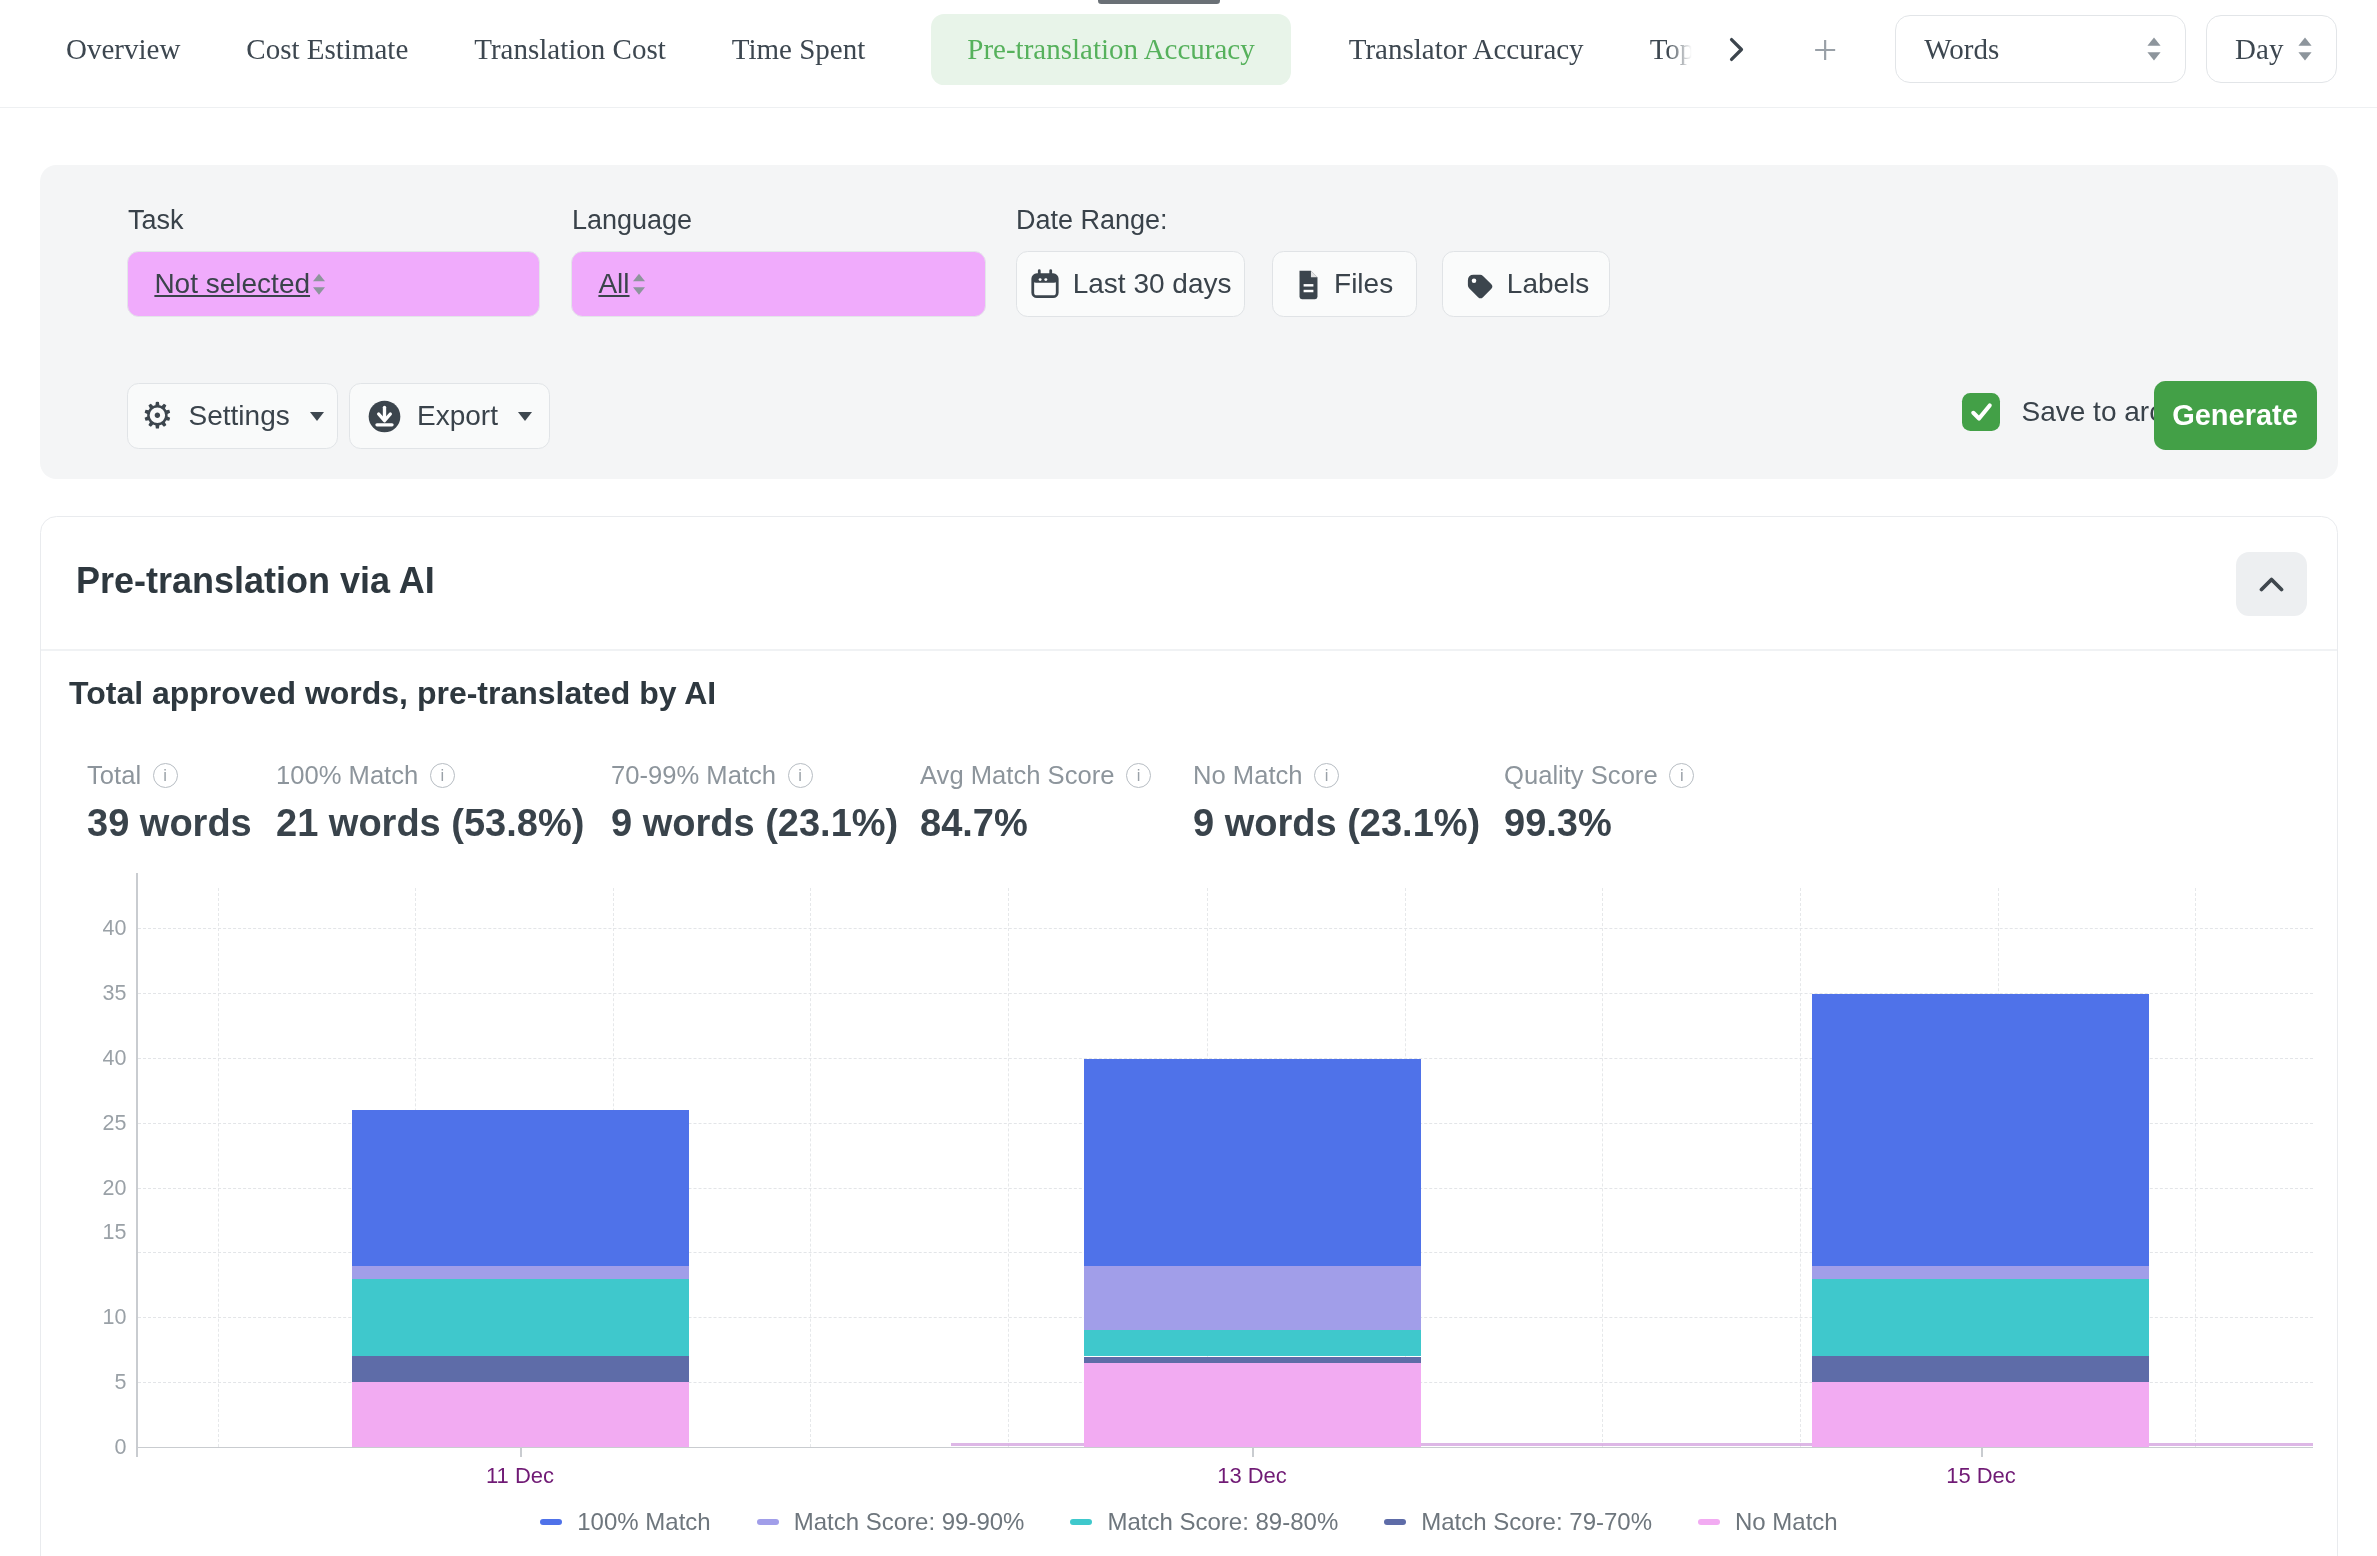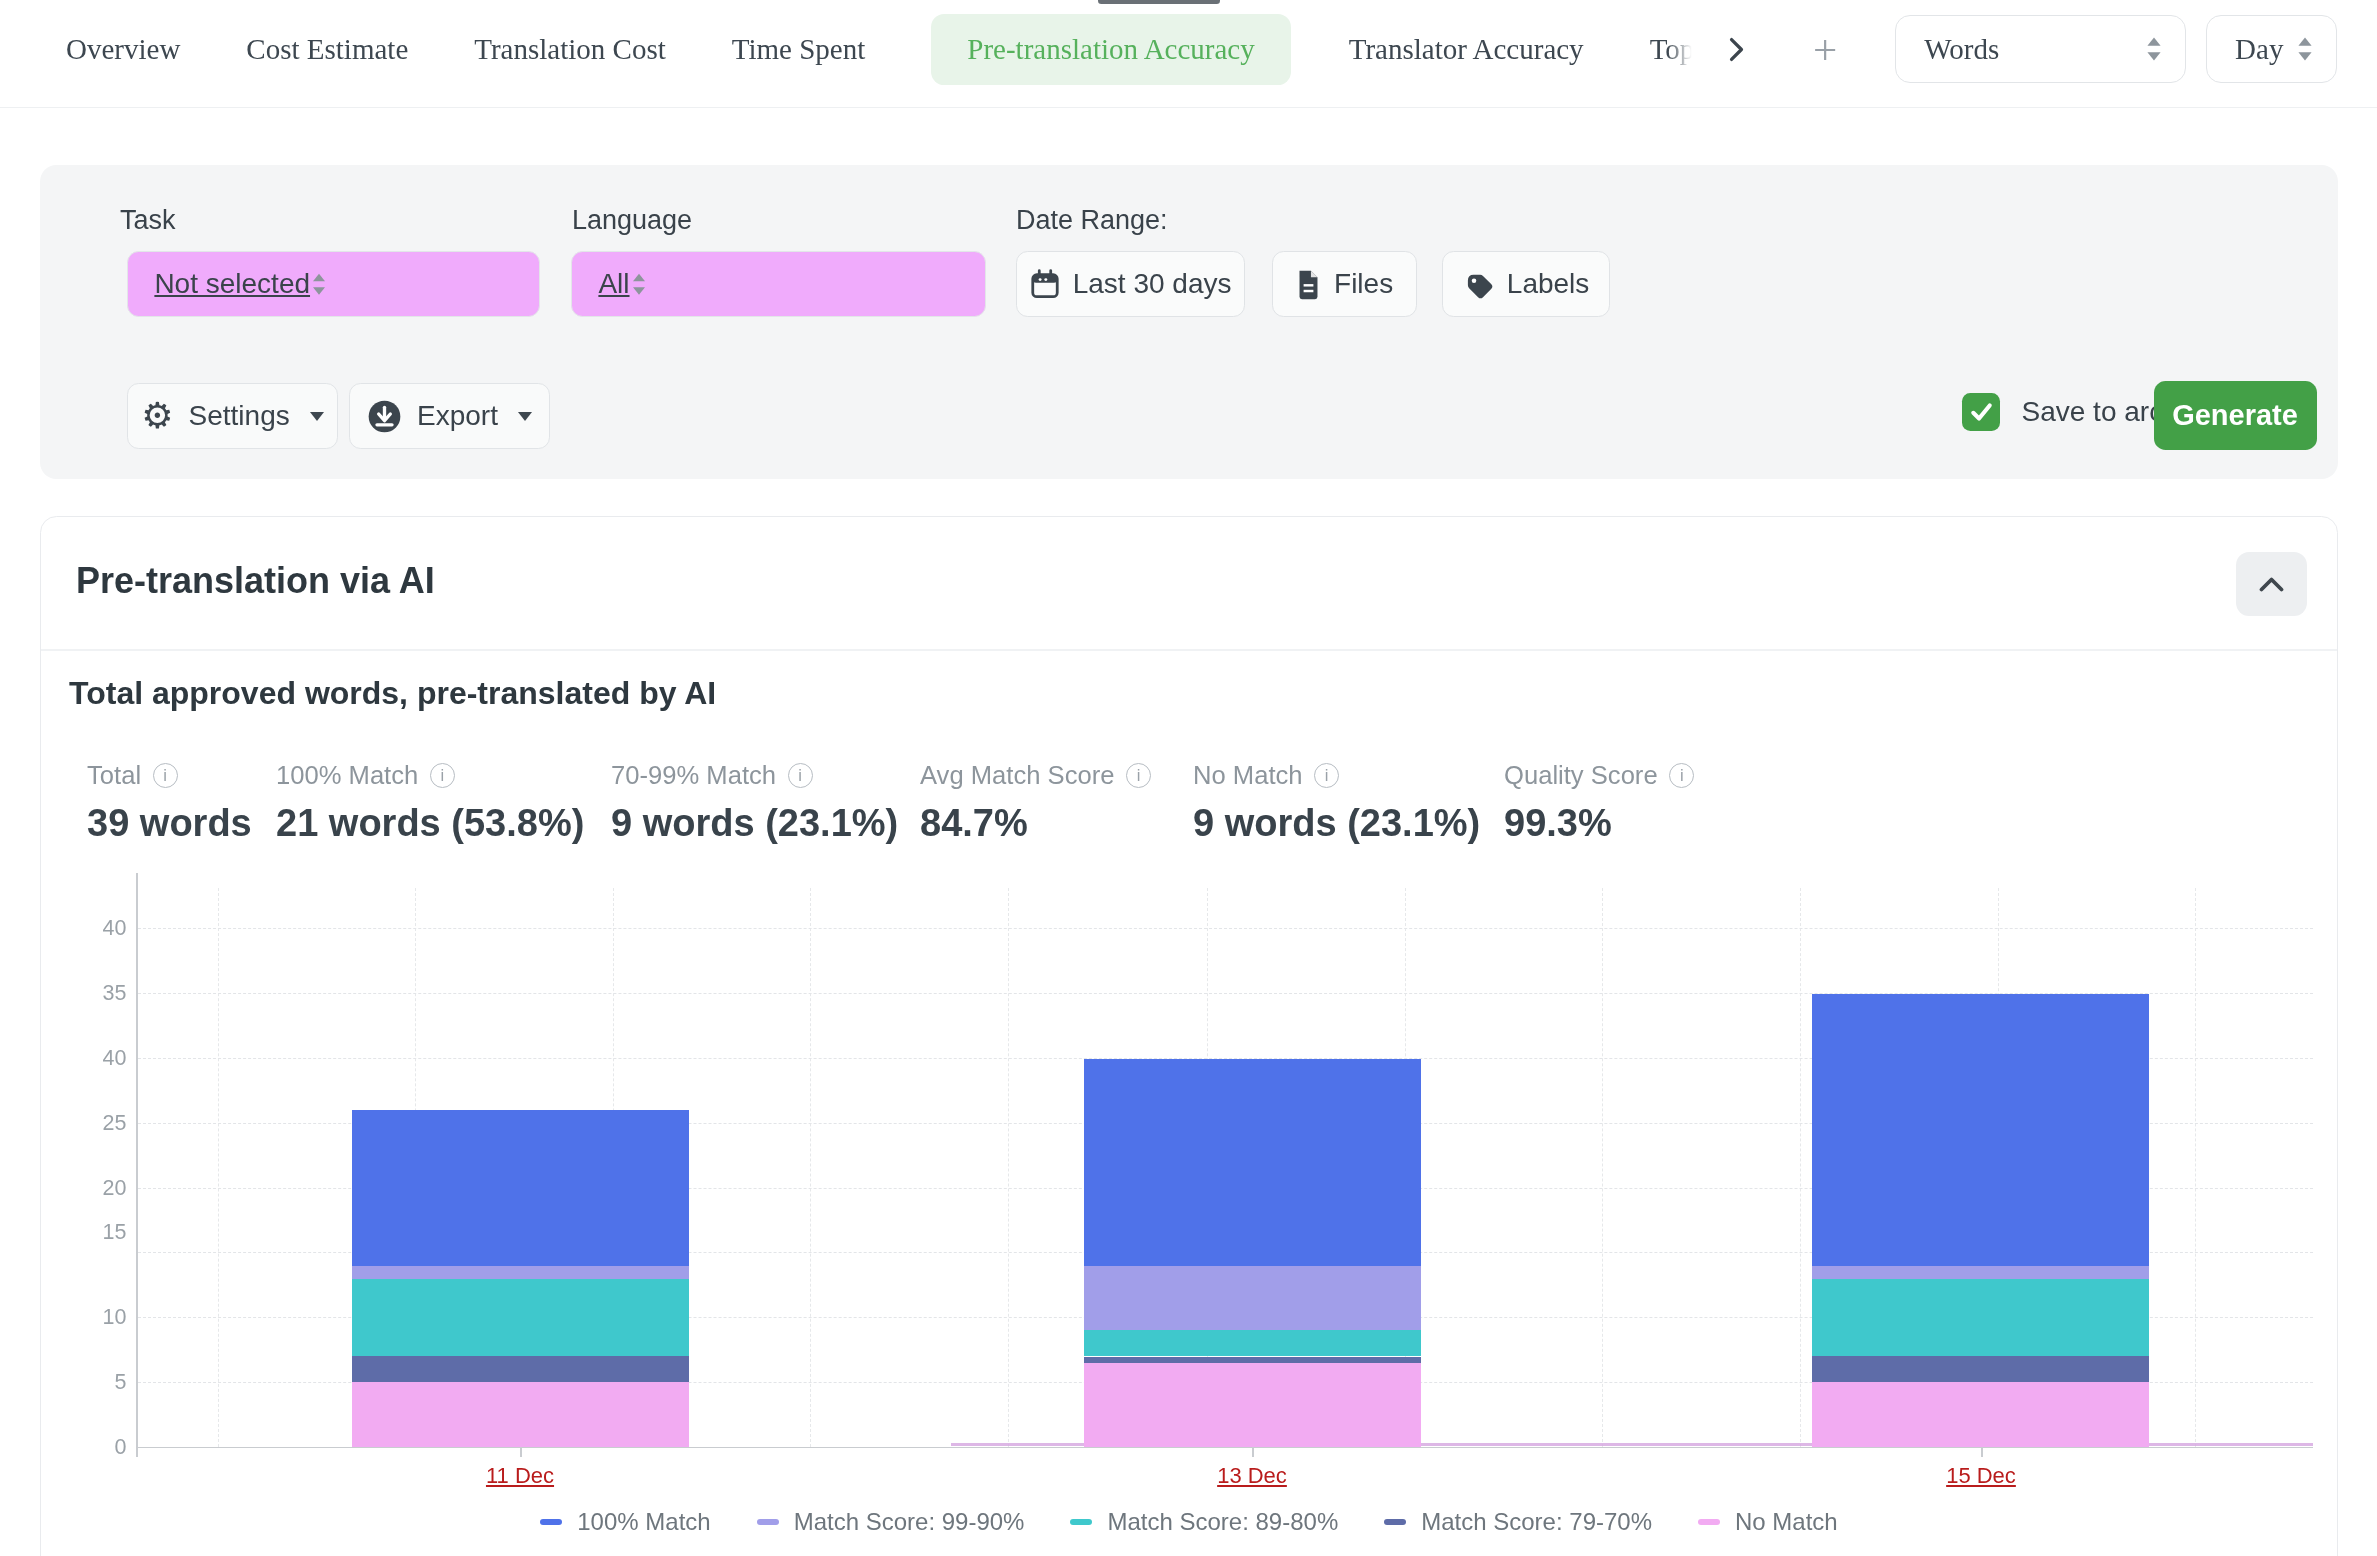--- a/index.html
+++ b/index.html
@@ -70,21 +70,21 @@
   .plot { position:absolute; left:97px; top:371px; width:2175px; height:559px; }
   .gridline-h { position:absolute; left:0; width:100%; border-top:1.7px dashed #e3e5e8; }
   .gridline-h.zero { border-top:1.7px solid #c9ccd0; }
   .gridline-v { position:absolute; top:0; height:559px; border-left:1.7px dashed #e6e8ea; }
   .y-axis-line { position:absolute; left:-1.7px; top:-15px; height:584px; width:1.7px; background:#c9ccd0; }
   .y-tick-label { position:absolute; right:100%; margin-right:11.6px; transform:translateY(-50%);
     font-size:21.5px; color:#9aa1a7; }
   .bar-seg { position:absolute; }
   .x-tick { position:absolute; top:559px; width:1.7px; height:10px; background:#c9ccd0; }
   .x-label { position:absolute; top:575px; transform:translateX(-50%);
-    font-size:22px; color:#b91c1c; white-space:nowrap;text-decoration:underline; }
+    font-size:22px; color:#701a75; white-space:nowrap; }
   .zero-line { position:absolute; top:555px; height:3.3px; background:#d5a5e0; opacity:.8; }
 
   .legend { position:absolute; left:0; top:991px; width:100%; display:flex;
     justify-content:center; gap:46px; }
   .legend-item { display:flex; align-items:center; gap:15px; font-size:24px; color:#6e767d; }
   .legend-swatch { width:22px; height:5.8px; border-radius:3.3px; display:inline-block; }
   .gear-glyph { font-size:36px; line-height:1; color:#3c454d; }
 </style>
 </head>
 <body>
@@ -120,21 +120,21 @@
   <div class="select day">
     <span>Day</span>
     <svg width="20" height="28" viewBox="0 0 24 34">
         <path d="M12 3 L20 13 H4 Z" fill="#8d959c"></path>
         <path d="M12 31 L20 21 H4 Z" fill="#8d959c"></path>
       </svg>
   </div>
 </div>
 
 <div class="panel">
-  <span class="f-label" style="left:80px">Task</span>
+  <span class="f-label" style="left:88px">Task</span>
   <div class="f-control f-select" style="left:87px;width:413px">
     <span>Not selected</span>
     <svg width="18" height="26.4" viewBox="0 0 24 34">
         <path d="M12 3 L20 13 H4 Z" fill="#8d959c"></path>
         <path d="M12 31 L20 21 H4 Z" fill="#8d959c"></path>
       </svg>
   </div>
 
   <span class="f-label" style="left:532px">Language</span>
   <div class="f-control f-select" style="left:531px;width:415px">

